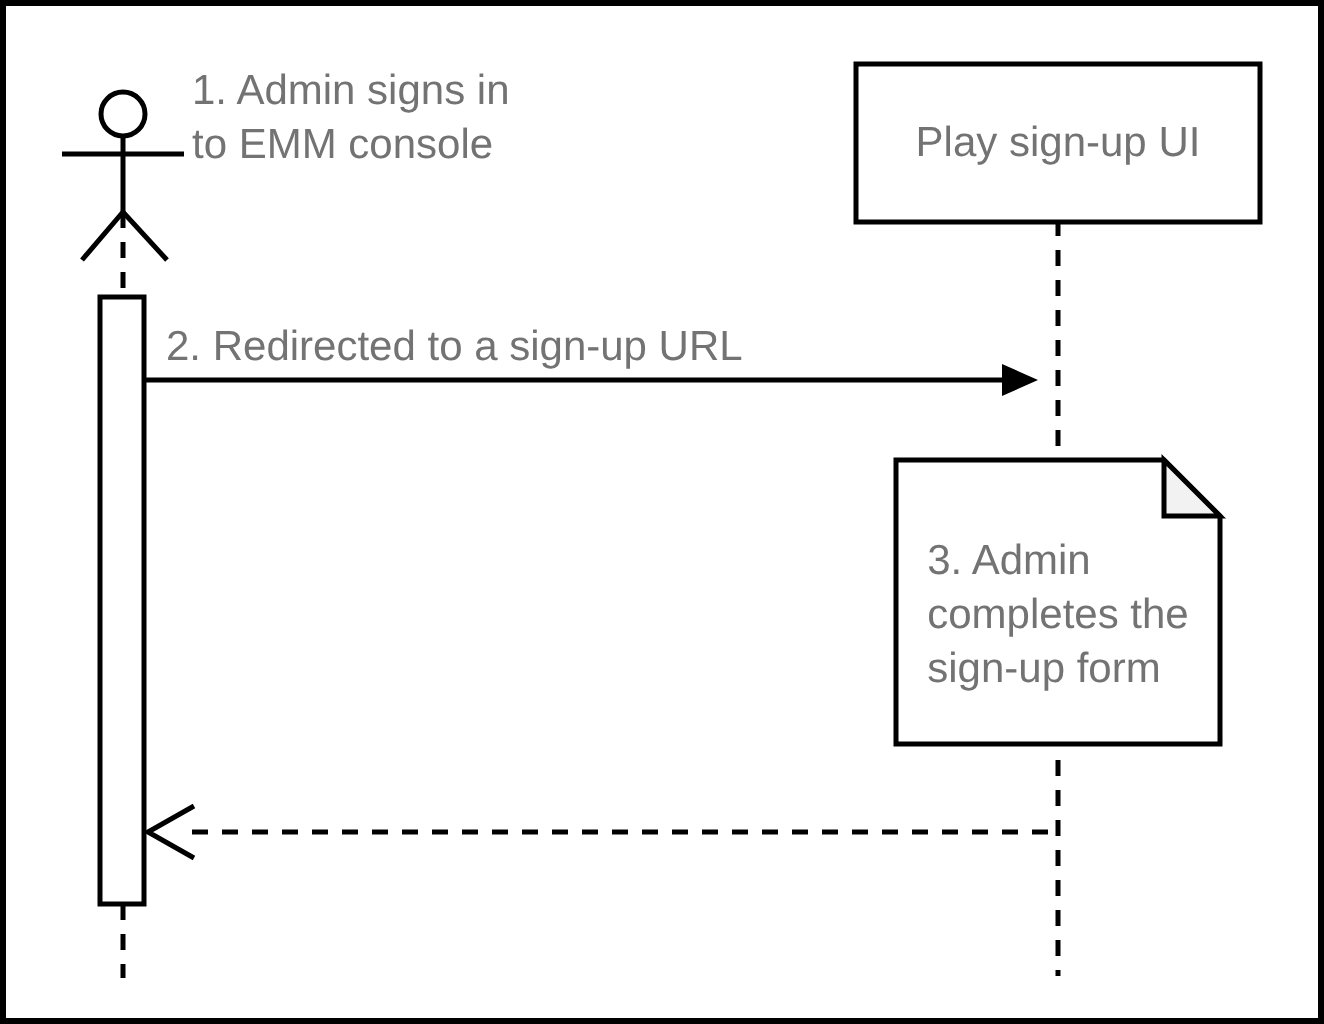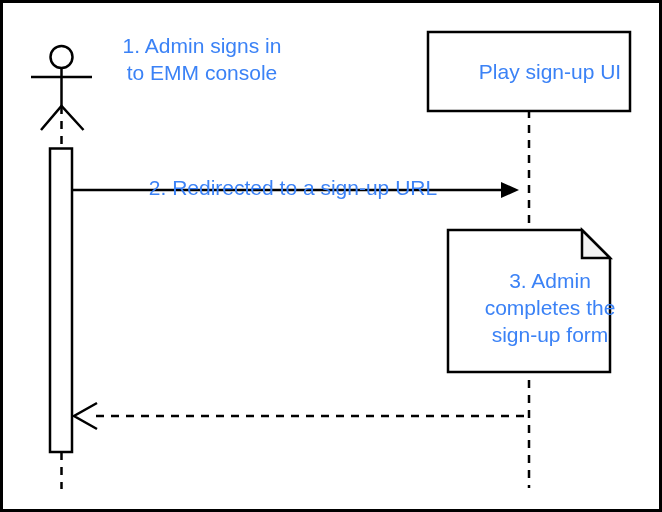--- a/index.html
+++ b/index.html
@@ -11,35 +11,34 @@
     font-family: "Liberation Sans", sans-serif;
     overflow: hidden;
   }
   .stage svg {
     position: absolute;
     left: 0; top: 0;
     width: 662px; height: 512px;
   }
   .label {
     position: absolute;
-    color: #3b82f6;
+    color: #737373;
     font-size: 21px;
     line-height: 27px;
     white-space: pre-line;
-    text-align: center;
+    text-align: left;
   }
   .flex-center {
     display: flex;
     align-items: center;
     justify-content: center;
-    margin-left: 21px;
   }
   .actor-label   { left: 96px;  top: 32px;  width: 212px; }
   .object-label  { left: 428px; top: 32px;  width: 202px; height: 79px; }
-  .msg2-label    { left: 73px;  top: 160px; width: 440px; margin-top: 14px; }
+  .msg2-label    { left: 83px;  top: 160px; width: 440px; }
   .note-label    { left: 448px; top: 230px; width: 162px; height: 154px; }
   .msg4-label    { left: 78px;  top: 386px; width: 430px; }
 </style>
 </head>
 <body>
 
 <div class="stage">
 
   <svg viewBox="0 0 662 512">
 

